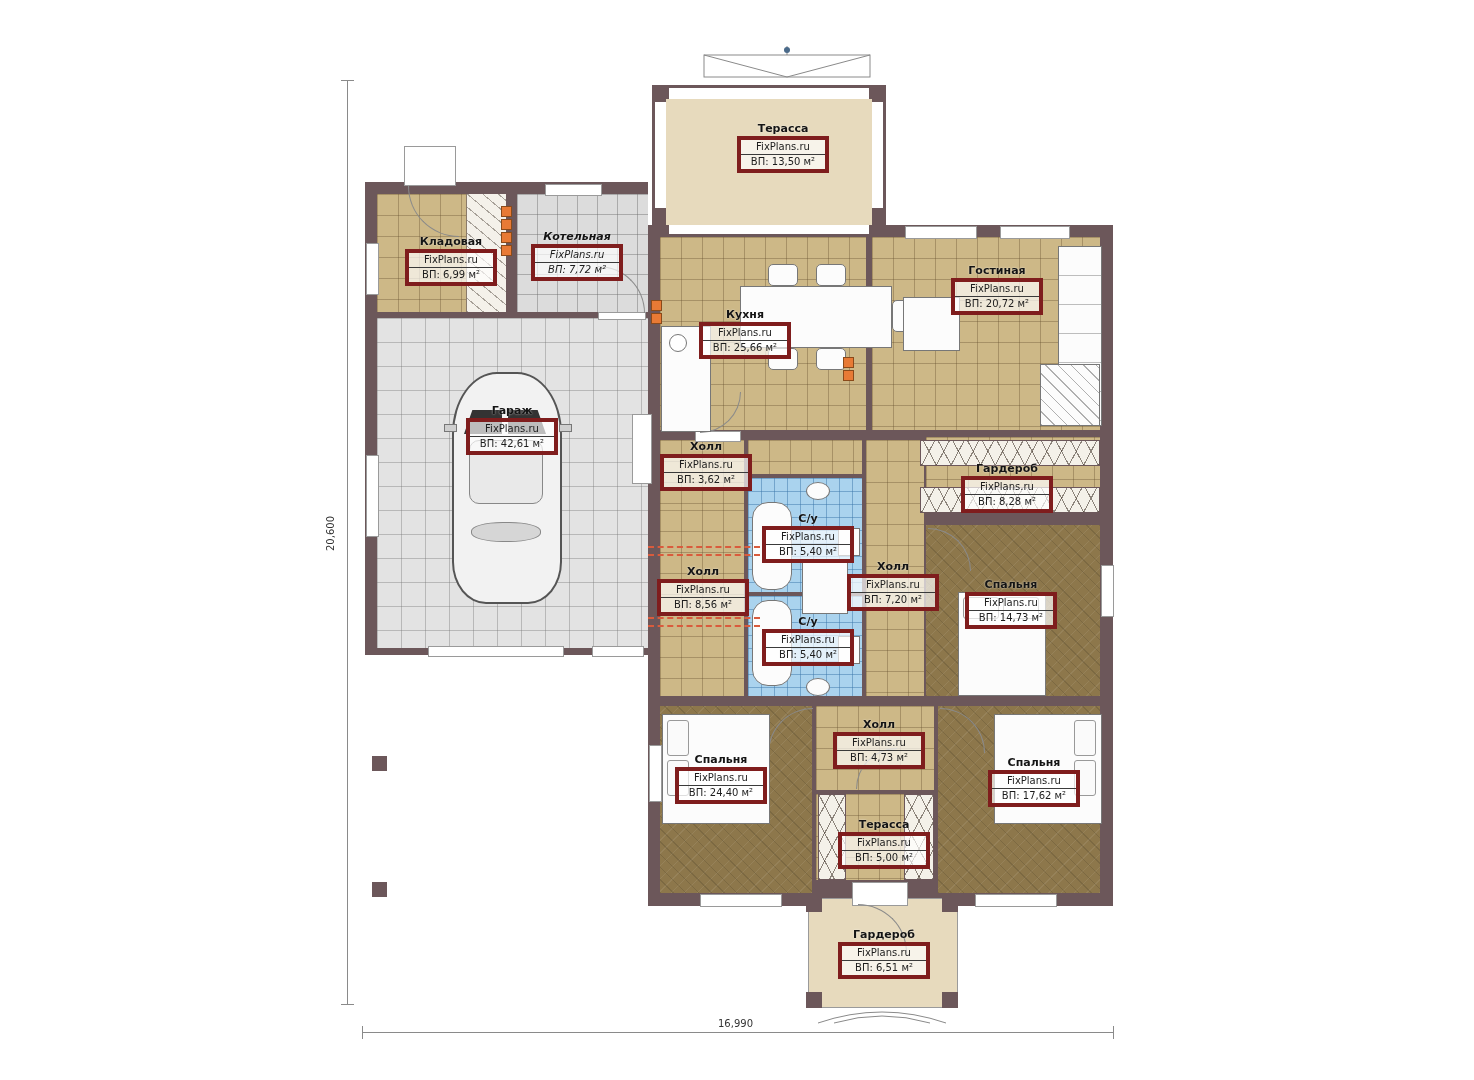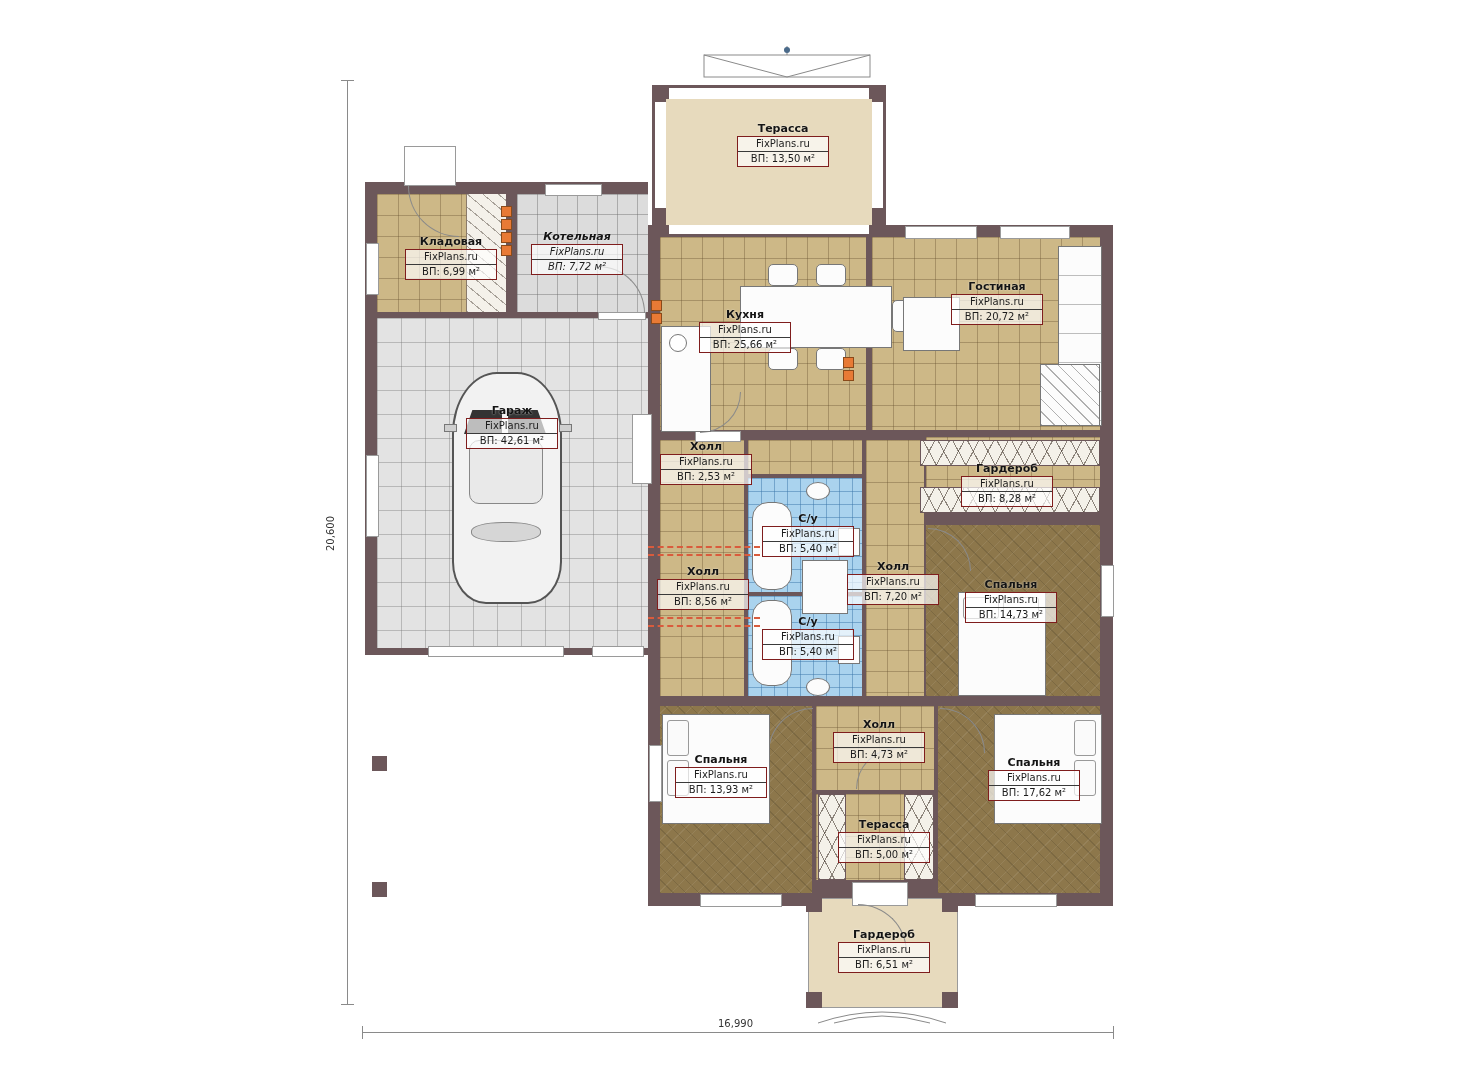--- a/index.html
+++ b/index.html
@@ -48,21 +48,21 @@
   .sinkcircle{position:absolute;border:1px solid #777;border-radius:50%;background:#fff;z-index:21;}
   
   .arc{position:absolute;z-index:16;border-color:#8a8a8a;border-style:solid;background:transparent;}
   .q1{border-width:1px 0 0 1px;border-radius:100% 0 0 0;}
   .q2{border-width:1px 1px 0 0;border-radius:0 100% 0 0;}
   .q3{border-width:0 1px 1px 0;border-radius:0 0 100% 0;}
   .q4{border-width:0 0 1px 1px;border-radius:0 0 0 100%;}
   
   .rlabel{position:absolute;width:92px;text-align:center;z-index:30;}
   .rname{font-weight:bold;font-size:11px;color:#141414;margin-bottom:1px;text-shadow:0 0 2px rgba(255,255,255,.7);}
-  .rbox{border:1px solid #7f1d1d;background:rgba(255,255,255,.68);}
+  .rbox{border:4px solid #7f1d1d;background:rgba(255,255,255,.68);}
   .rbox div{font-size:10px;color:#1c1c1c;line-height:1.4;padding:0 2px;white-space:nowrap;}
   .rarea{border-top:1px solid #3a3a3a;}
   
   .om{position:absolute;width:9px;height:9px;background:#e87a35;border:1px solid #8a4a1a;z-index:22;}
   .dash{position:absolute;height:0;border-top:2px dashed #d95b3d;z-index:25;}
   .post{position:absolute;background:#6c575a;z-index:3;}
   
   .car{position:absolute;left:452px;top:372px;width:110px;height:232px;z-index:20;}
   .car-body{position:absolute;left:0;top:0;right:0;bottom:0;background:#f2f2f2;border:2px solid #555;
             border-radius:45px 45px 34px 34px / 62px 62px 42px 42px;}
@@ -248,39 +248,39 @@
         <div class="rarea">ВП: 7,72 м²</div>
       </div>
   </div>
   <div class="rlabel" style="left:699px;top:308px;">
     <div class="rname">Кухня</div>
     <div class="rbox">
         <div class="rbrand">FixPlans.ru</div>
         <div class="rarea">ВП: 25,66 м²</div>
       </div>
   </div>
-  <div class="rlabel" style="left:951px;top:280px;">
+  <div class="rlabel" style="left:951px;top:264px;">
     <div class="rname">Гостиная</div>
     <div class="rbox">
         <div class="rbrand">FixPlans.ru</div>
         <div class="rarea">ВП: 20,72 м²</div>
       </div>
   </div>
   <div class="rlabel" style="left:466px;top:404px;">
     <div class="rname">Гараж</div>
     <div class="rbox">
         <div class="rbrand">FixPlans.ru</div>
         <div class="rarea">ВП: 42,61 м²</div>
       </div>
   </div>
   <div class="rlabel" style="left:660px;top:440px;">
     <div class="rname">Холл</div>
     <div class="rbox">
         <div class="rbrand">FixPlans.ru</div>
-        <div class="rarea">ВП: 2,53 м²</div>
+        <div class="rarea">ВП: 3,62 м²</div>
       </div>
   </div>
   <div class="rlabel" style="left:961px;top:462px;">
     <div class="rname">Гардероб</div>
     <div class="rbox">
         <div class="rbrand">FixPlans.ru</div>
         <div class="rarea">ВП: 8,28 м²</div>
       </div>
   </div>
   <div class="rlabel" style="left:762px;top:512px;">
@@ -315,21 +315,21 @@
     <div class="rname">Спальня</div>
     <div class="rbox">
         <div class="rbrand">FixPlans.ru</div>
         <div class="rarea">ВП: 14,73 м²</div>
       </div>
   </div>
   <div class="rlabel" style="left:675px;top:753px;">
     <div class="rname">Спальня</div>
     <div class="rbox">
         <div class="rbrand">FixPlans.ru</div>
-        <div class="rarea">ВП: 13,93 м²</div>
+        <div class="rarea">ВП: 24,40 м²</div>
       </div>
   </div>
   <div class="rlabel" style="left:833px;top:718px;">
     <div class="rname">Холл</div>
     <div class="rbox">
         <div class="rbrand">FixPlans.ru</div>
         <div class="rarea">ВП: 4,73 м²</div>
       </div>
   </div>
   <div class="rlabel" style="left:838px;top:818px;">

